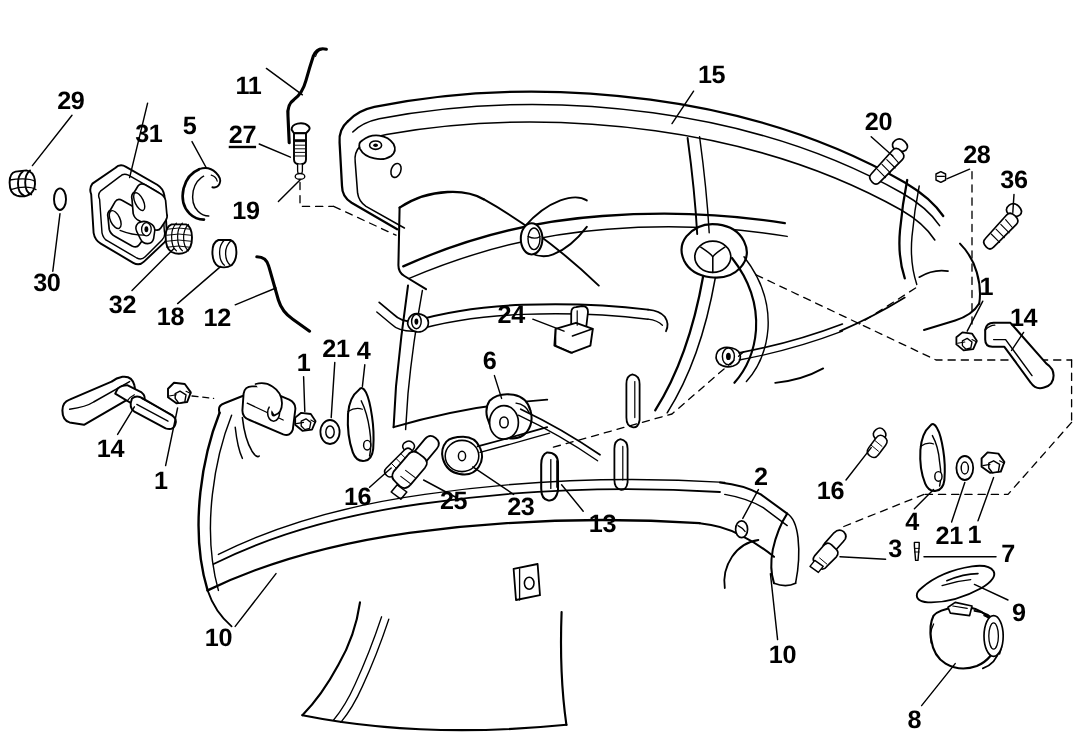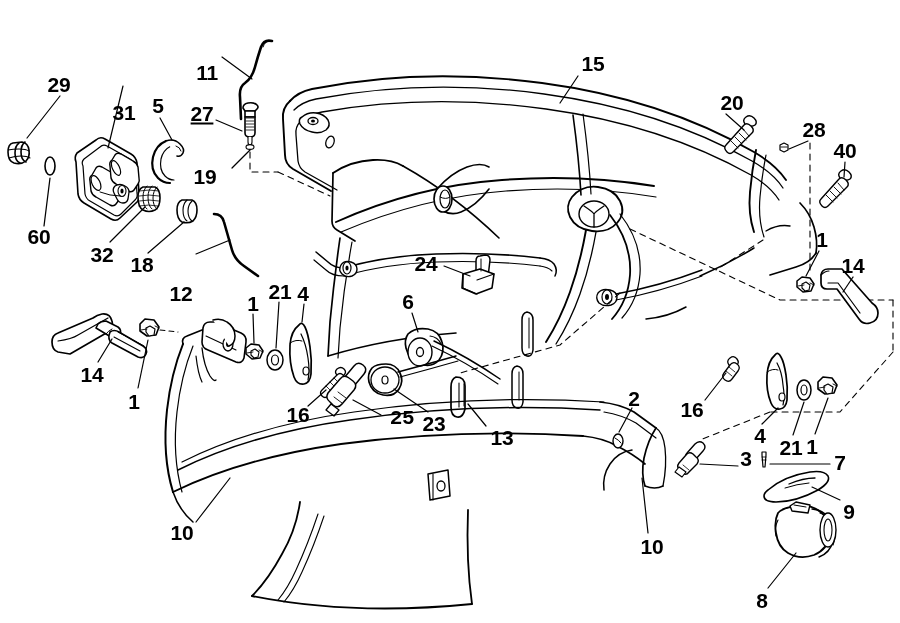--- a/index.html
+++ b/index.html
@@ -467,37 +467,37 @@
 
   <div id="callout-layer">
       <div class="callout" style="left: 59px; top: 84px;">29</div>
       <div class="callout" style="left: 124px; top: 73px; margin-top: 39px;">31</div>
       <div class="callout" style="left: 207px; top: 54px; margin-top: 18px;">11</div>
       <div class="callout" style="left: 158px; top: 105px;">5</div>
       <div class="callout" style="left: 202px; top: 113px; text-decoration: underline;">27</div>
       <div class="callout" style="left: 593px; top: 63px;">15</div>
       <div class="callout" style="left: 719px; top: 102px; margin-left: 13px;">20</div>
       <div class="callout" style="left: 814px; top: 129px;">28</div>
-      <div class="callout" style="left: 845px; top: 150px;">40</div>
+      <div class="callout" style="left: 845px; top: 150px;">36</div>
       <div class="callout" style="left: 205px; top: 176px;">19</div>
-      <div class="callout" style="left: 39px; top: 236px;">60</div>
+      <div class="callout" style="left: 39px; top: 236px;">30</div>
       <div class="callout" style="left: 102px; top: 254px;">32</div>
       <div class="callout" style="left: 142px; top: 264px;">18</div>
-      <div class="callout" style="left: 181px; top: 265px; margin-top: 28px;">12</div>
+      <div class="callout" style="left: 181px; top: 265px;">12</div>
       <div class="callout" style="left: 426px; top: 263px;">24</div>
       <div class="callout" style="left: 822px; top: 239px;">1</div>
       <div class="callout" style="left: 853px; top: 265px;">14</div>
       <div class="callout" style="left: 253px; top: 303px;">1</div>
       <div class="callout" style="left: 280px; top: 291px;">21</div>
       <div class="callout" style="left: 303px; top: 293px;">4</div>
       <div class="callout" style="left: 408px; top: 301px;">6</div>
       <div class="callout" style="left: 92px; top: 374px;">14</div>
       <div class="callout" style="left: 134px; top: 401px;">1</div>
       <div class="callout" style="left: 298px; top: 414px;">16</div>
-      <div class="callout" style="left: 402px; top: 418px; font-family: Liberation Mono, monospace;">25</div>
+      <div class="callout" style="left: 378px; top: 418px;">25</div>
       <div class="callout" style="left: 434px; top: 423px;">23</div>
       <div class="callout" style="left: 490px; top: 437px; margin-left: 12px;">13</div>
       <div class="callout" style="left: 634px; top: 398px;">2</div>
       <div class="callout" style="left: 692px; top: 409px;">16</div>
       <div class="callout" style="left: 760px; top: 435px;">4</div>
       <div class="callout" style="left: 791px; top: 447px;">21</div>
       <div class="callout" style="left: 812px; top: 446px;">1</div>
       <div class="callout" style="left: 746px; top: 458px;">3</div>
       <div class="callout" style="left: 840px; top: 462px;">7</div>
       <div class="callout" style="left: 849px; top: 511px;">9</div>

